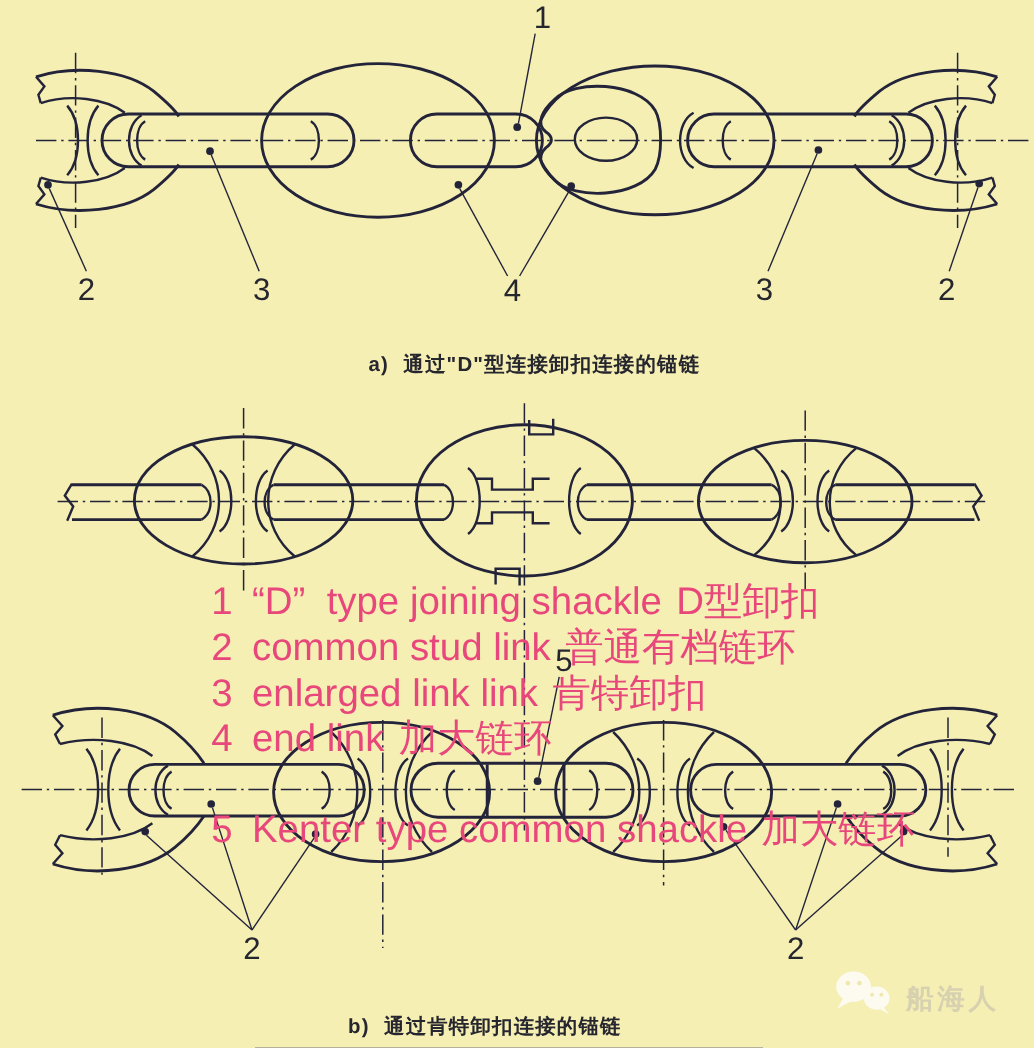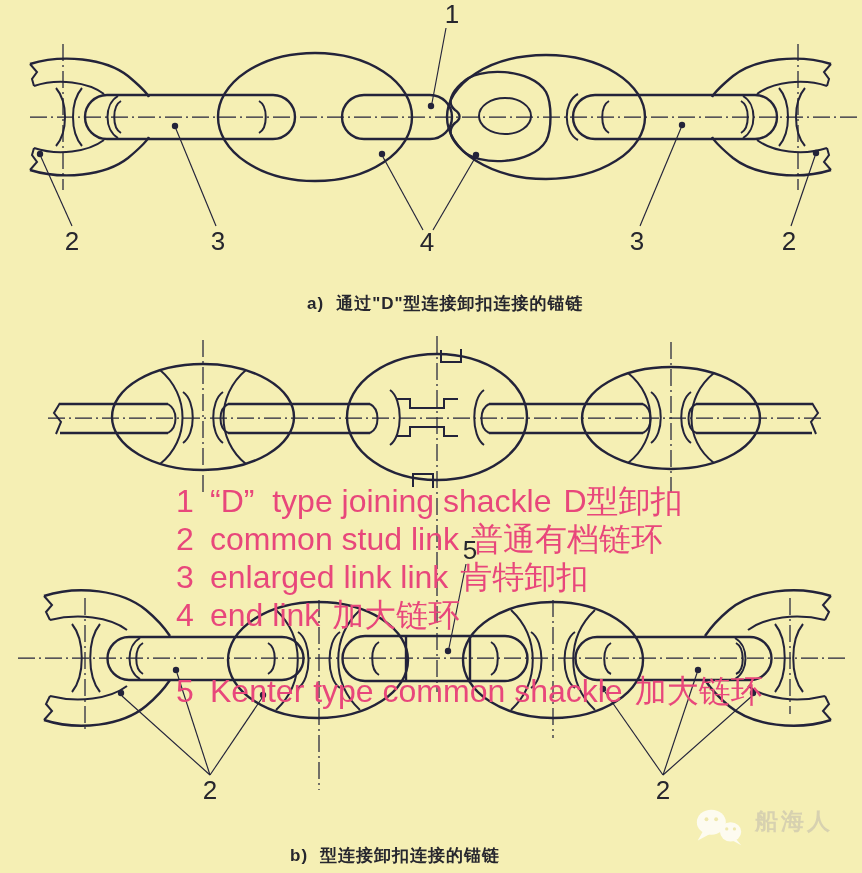--- a/index.html
+++ b/index.html
@@ -30,21 +30,21 @@
   .caption .pfx{margin-right:12px;}
   .legend{position:absolute; left:0; top:0; z-index:3; width:100%;}
   .legend-line{
     position:absolute; left:176px; white-space:pre;
     font-size:32px; line-height:30px; color:var(--pink); font-weight:500;
   }
   .legend-line .num{display:inline-block; min-width:24px; margin-right:10px;}
   .legend-line .zh{margin-left:12px;}
   .watermark{
     position:absolute; left:693px; top:806px; z-index:5;
-    display:flex; align-items:flex-start; gap:8px;
+    display:flex; align-items:flex-end; gap:8px;
   }
   .watermark .wm-text{
     font-size:23px; letter-spacing:3px; color:var(--watermark); font-weight:700;
   }
 </style>
 </head>
 <body>
 
 <div class="stage">
 
@@ -243,21 +243,21 @@
   <span class="callout" style="left:72px;top:227px">2</span>
   <span class="callout" style="left:218px;top:227px">3</span>
   <span class="callout" style="left:427px;top:228px">4</span>
   <span class="callout" style="left:637px;top:227px">3</span>
   <span class="callout" style="left:789px;top:227px">2</span>
   <span class="callout" style="left:470px;top:536px">5</span>
   <span class="callout" style="left:210px;top:776px">2</span>
   <span class="callout" style="left:663px;top:776px">2</span>
 
   <div class="caption" style="left:307px;top:292px"><span class="pfx">a)</span><span>通过"D"型连接卸扣连接的锚链</span></div>
-  <div class="caption" style="left:290px;top:844px"><span class="pfx">b)</span><span>型连接卸扣连接的锚链</span></div>
+  <div class="caption" style="left:290px;top:844px"><span class="pfx">b)</span><span>通过肯特卸扣连接的锚链</span></div>
 
   <div class="watermark">
     <svg width="54" height="42" viewBox="0 0 56 42">
       <g fill="#ffffff" opacity="0.8">
         <ellipse cx="19" cy="16" rx="15" ry="13"></ellipse>
         <polygon points="10,26 5,35 18,28"></polygon>
         <ellipse cx="39" cy="26" rx="11" ry="10"></ellipse>
         <polygon points="45,34 50,40 41,35"></polygon>
       </g>
       <g fill="#efe8ae">

